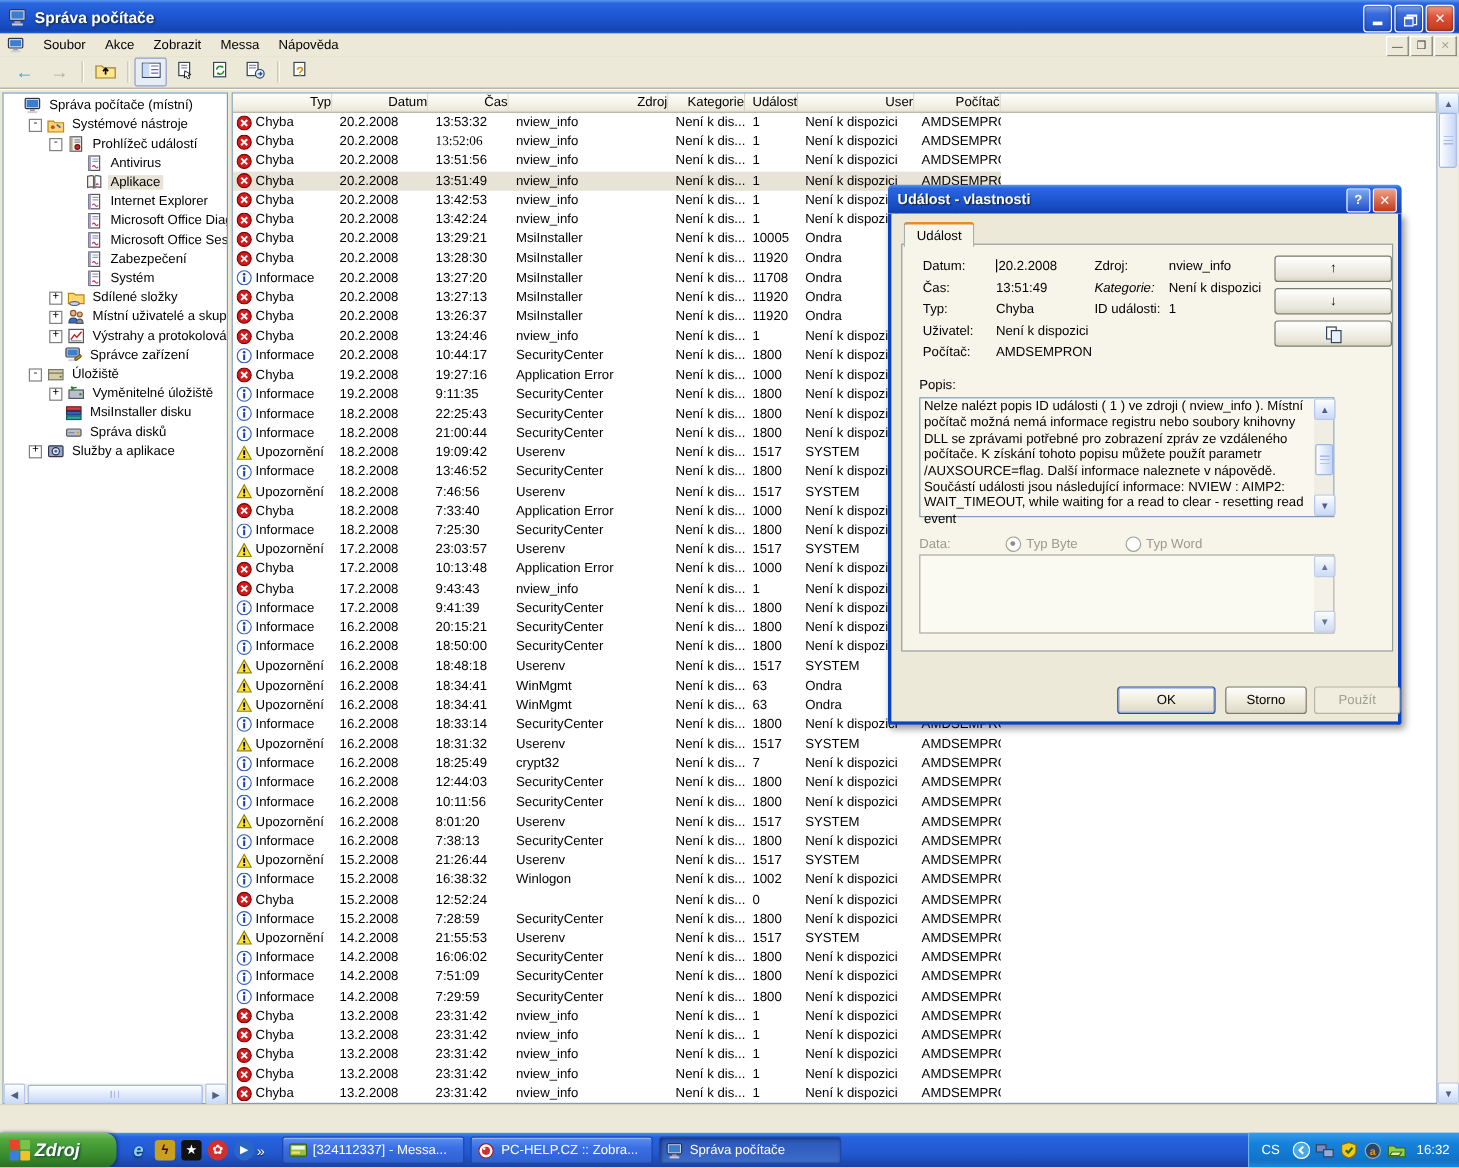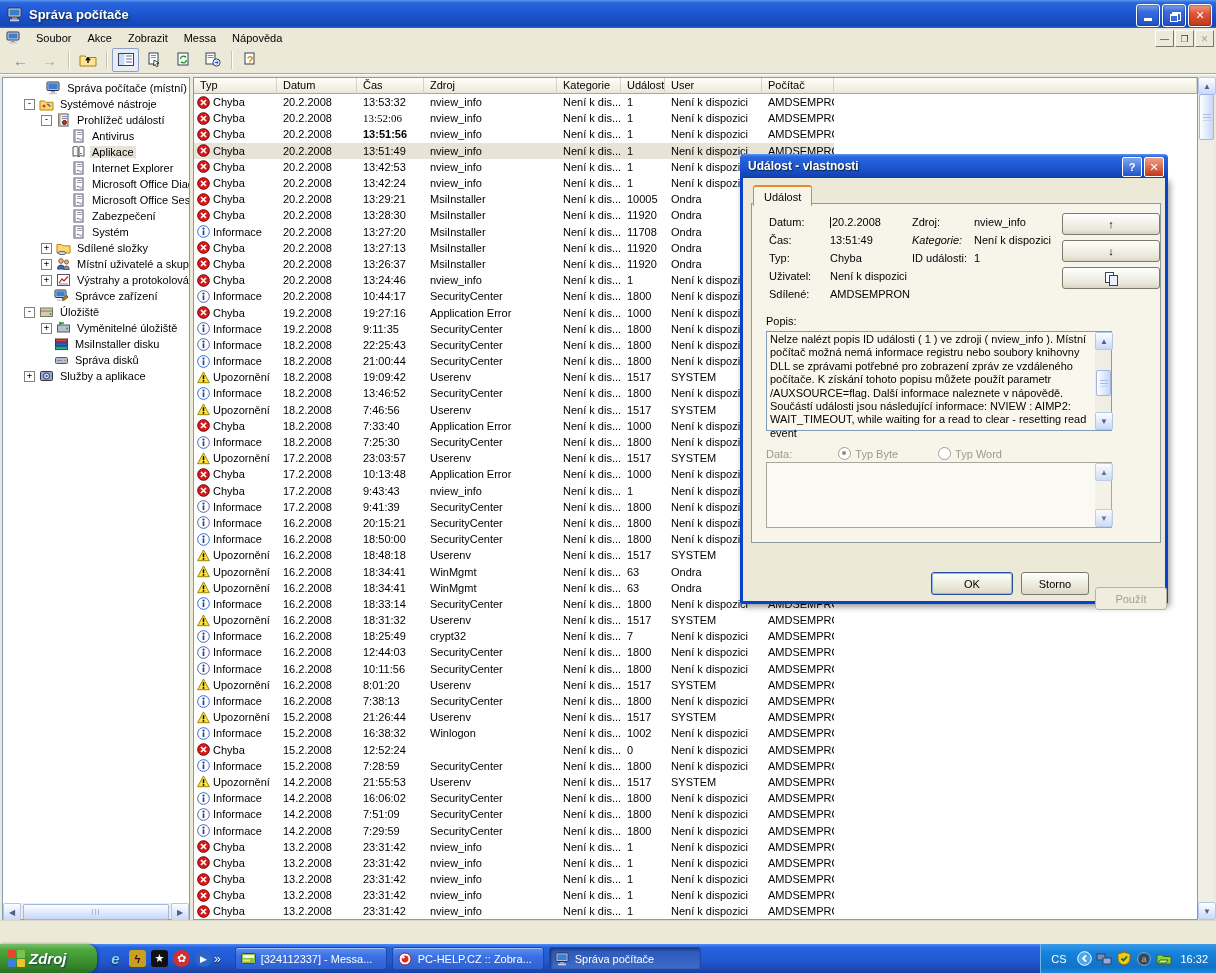--- a/index.html
+++ b/index.html
@@ -53,21 +53,21 @@
   .sbtn{width:16px;height:16px;flex:0 0 auto;background:linear-gradient(180deg,#FDFEFF,#C9D8F8);
     border:1px solid #B5C7E8;border-radius:2px;color:#4D6185;font-size:8px;display:flex;align-items:center;justify-content:center;}
   .hthumb{height:14px;margin:1px 2px;flex:1 1 auto;background:linear-gradient(180deg,#FDFEFF,#C7D6F8);
     border:1px solid #9EB6E4;border-radius:2px;position:relative;}
   .grip{position:absolute;left:50%;top:50%;transform:translate(-50%,-50%);width:8px;height:6px;
     background:repeating-linear-gradient(90deg,#A8BCE8 0 1px,transparent 1px 3px);}
   .gripv{position:absolute;left:50%;top:50%;transform:translate(-50%,-50%);width:8px;height:7px;
     background:repeating-linear-gradient(180deg,#A8BCE8 0 1px,transparent 1px 3px);}
 
   .list-panel{position:absolute;left:193px;top:77px;width:1005px;height:843px;background:#fff;border:1px solid #7F9DB9;box-sizing:border-box;overflow:hidden;}
-  .list-header{position:absolute;left:0;top:0;right:0;height:16px;display:flex;}
+  .list-header{position:absolute;left:0;top:0;right:0;height:16px;display:flex;text-align:right;}
   .hcell{box-sizing:border-box;background:linear-gradient(180deg,#FEFEFB,#F2F0E4 70%,#E9E6D6);
     border-right:1px solid #D5D2C2;border-bottom:1px solid #ACA899;padding:1px 0 0 6px;white-space:nowrap;overflow:hidden;}
   .rows{position:absolute;left:0;top:16px;right:0;height:826px;overflow:hidden;}
   .lrow{height:16.2px;display:flex;align-items:center;}
   .lrow.sel{background:linear-gradient(to right,#E7E3D7 0 640px,transparent 640px);}
   .cell{box-sizing:border-box;padding-left:6px;white-space:nowrap;overflow:hidden;flex:0 0 auto;}
   .cell.typ{display:flex;align-items:center;padding-left:3px;}
   .cell.typ .txt{margin-left:3px;}
   .ricon{width:13px;height:13px;flex:0 0 auto;}
 
@@ -108,21 +108,21 @@
   .datarow{position:absolute;left:14px;top:243px;display:flex;align-items:center;color:#9C9A8C;}
   .radio{width:11px;height:11px;border-radius:50%;border:1px solid #A0A091;background:#fff;margin-right:4px;position:relative;}
   .radio.on::after{content:"";position:absolute;left:3px;top:3px;width:4px;height:4px;border-radius:50%;background:#8E8C7E;}
   .databox{position:absolute;left:14px;top:258px;width:346px;height:66px;background:#FBFAF2;border:1px solid #A8A89A;box-sizing:border-box;}
   .dscroll{position:absolute;right:0;top:0;width:16px;height:64px;background:#F4F2E8;}
   .dscroll .sbtn{position:absolute;left:0;opacity:.85;}
   .dlgbtns{position:absolute;left:0;top:394px;width:342px;height:22px;}
   .xpbtn{position:absolute;height:21px;background:linear-gradient(180deg,#fff,#ECE9D8 60%,#DCD8C8);
     border:1px solid #7B7B6C;border-radius:3px;display:flex;align-items:center;justify-content:center;font-size:11px;}
   .xpbtn.default{border:1px solid #2A4FA0;box-shadow:inset 0 0 0 1px #8FB8EA;}
-  .xpbtn.disabled{background:#F0EDDF;border-color:#B8B4A4;color:#A0A091;margin-top:15px;}
+  .xpbtn.disabled{background:#F0EDDF;border-color:#B8B4A4;color:#A0A091;}
 
   
   .taskbar{position:absolute;left:0;top:944px;width:1216px;height:29px;
     background:linear-gradient(180deg,#4E8BF5 0%,#2663E0 12%,#2158CE 60%,#1941A5 100%);display:flex;align-items:center;}
   .startbtn{width:97px;height:29px;border-radius:0 10px 10px 0;
     background:linear-gradient(180deg,#7FBF73 0%,#4FA83D 18%,#378A2C 70%,#2A6E22 100%);
     display:flex;align-items:center;box-shadow:1px 0 3px rgba(0,0,0,.4);}
   .startflag{width:17px;height:17px;margin:0 4px 0 8px;display:grid;grid-template-columns:8px 8px;grid-template-rows:8px 8px;gap:1px;}
   .startflag i{border-radius:1px;}
   .starttext{color:#fff;font-size:15px;font-weight:bold;font-style:italic;text-shadow:1px 1px 2px #143;}
@@ -245,21 +245,21 @@
       <span class="tbtn">
         <span><svg width="15" height="15" viewBox="0 0 15 15">
             <rect x="2" y="1" width="9" height="11" fill="#fff" stroke="#345"></rect>
             <text x="7" y="12" font-size="11" font-weight="bold" fill="#C89010" text-anchor="middle">?</text>
           </svg></span>
       </span>
     </div>
 
   <div class="tree-panel">
     <div class="tree-rows" id="tree">
-        <div class="tree-row" style="padding-left: 4px; justify-content: flex-end;">
+        <div class="tree-row" style="padding-left: 4px;">
           <span style="width: 13px; flex: 0 0 auto;"></span>
           <span class="ticon"><svg width="15" height="14" viewBox="0 0 15 14">
               <rect x="1" y="1" width="12" height="8.5" rx="1" fill="#C8D8F0" stroke="#334"></rect>
               <rect x="2.3" y="2.3" width="9.4" height="6" fill="#3A7ECF"></rect>
               <rect x="5" y="10" width="4" height="1.6" fill="#99A"></rect>
               <rect x="3" y="11.6" width="8" height="1.7" fill="#CCD"></rect>
             </svg></span>
           <span class="tlabel">Správa počítače (místní)</span>
         </div>
         <div class="tree-row" style="padding-left: 21px;">
@@ -496,21 +496,21 @@
         </div>
         <div class="lrow">
           <span class="cell typ" style="width: 83px;">
             <span class="ricon"><svg width="13" height="13" viewBox="0 0 14 14">
                 <circle cx="7" cy="7" r="6.3" fill="#D41A1A" stroke="#7A0000"></circle>
                 <path d="M4.3 4.3 L9.7 9.7 M9.7 4.3 L4.3 9.7" stroke="#fff" stroke-width="1.8"></path>
               </svg></span>
             <span class="txt">Chyba</span>
           </span>
           <span class="cell" style="width: 80px;">20.2.2008</span>
-          <span class="cell" style="width: 67px; font-weight: bold;">13:51:56</span>
+          <span class="cell" style="width: 67px;">13:51:56</span>
           <span class="cell" style="width: 133px;">nview_info</span>
           <span class="cell" style="width: 64px;">Není k dis...</span>
           <span class="cell" style="width: 44px;">1</span>
           <span class="cell" style="width: 97px;">Není k dispozici</span>
           <span class="cell" style="width: 72px;">AMDSEMPRON</span>
         </div>
         <div class="lrow sel">
           <span class="cell typ" style="width: 83px;">
             <span class="ricon"><svg width="13" height="13" viewBox="0 0 14 14">
                 <circle cx="7" cy="7" r="6.3" fill="#D41A1A" stroke="#7A0000"></circle>
@@ -1339,21 +1339,21 @@
       <span class="frow flabel" style="left:17px;top:30px;">Čas:</span>
       <span class="frow" style="left:78px;top:30px;">13:51:49</span>
       <span class="frow flabel" style="left:160px;top:30px;font-style:italic;">Kategorie:</span>
       <span class="frow" style="left:222px;top:30px;">Není k dispozici</span>
       <span class="frow flabel" style="left:17px;top:48px;">Typ:</span>
       <span class="frow" style="left:78px;top:48px;">Chyba</span>
       <span class="frow flabel" style="left:160px;top:48px;">ID události:</span>
       <span class="frow" style="left:222px;top:48px;">1</span>
       <span class="frow flabel" style="left:17px;top:66px;">Uživatel:</span>
       <span class="frow" style="left:78px;top:66px;">Není k dispozici</span>
-      <span class="frow flabel" style="left:17px;top:84px;">Sdílené:</span>
+      <span class="frow flabel" style="left:17px;top:84px;">Počítač:</span>
       <span class="frow" style="left:78px;top:84px;">AMDSEMPRON</span>
 
       <span class="navbtn" style="top:9px;">↑</span>
       <span class="navbtn" style="top:36px;">↓</span>
       <span class="navbtn" style="top:63px;">
           <span class="copysheets"></span>
         </span>
 
       <span class="frow flabel" style="left:14px;top:111px;">Popis:</span>
       <div class="popisbox">

